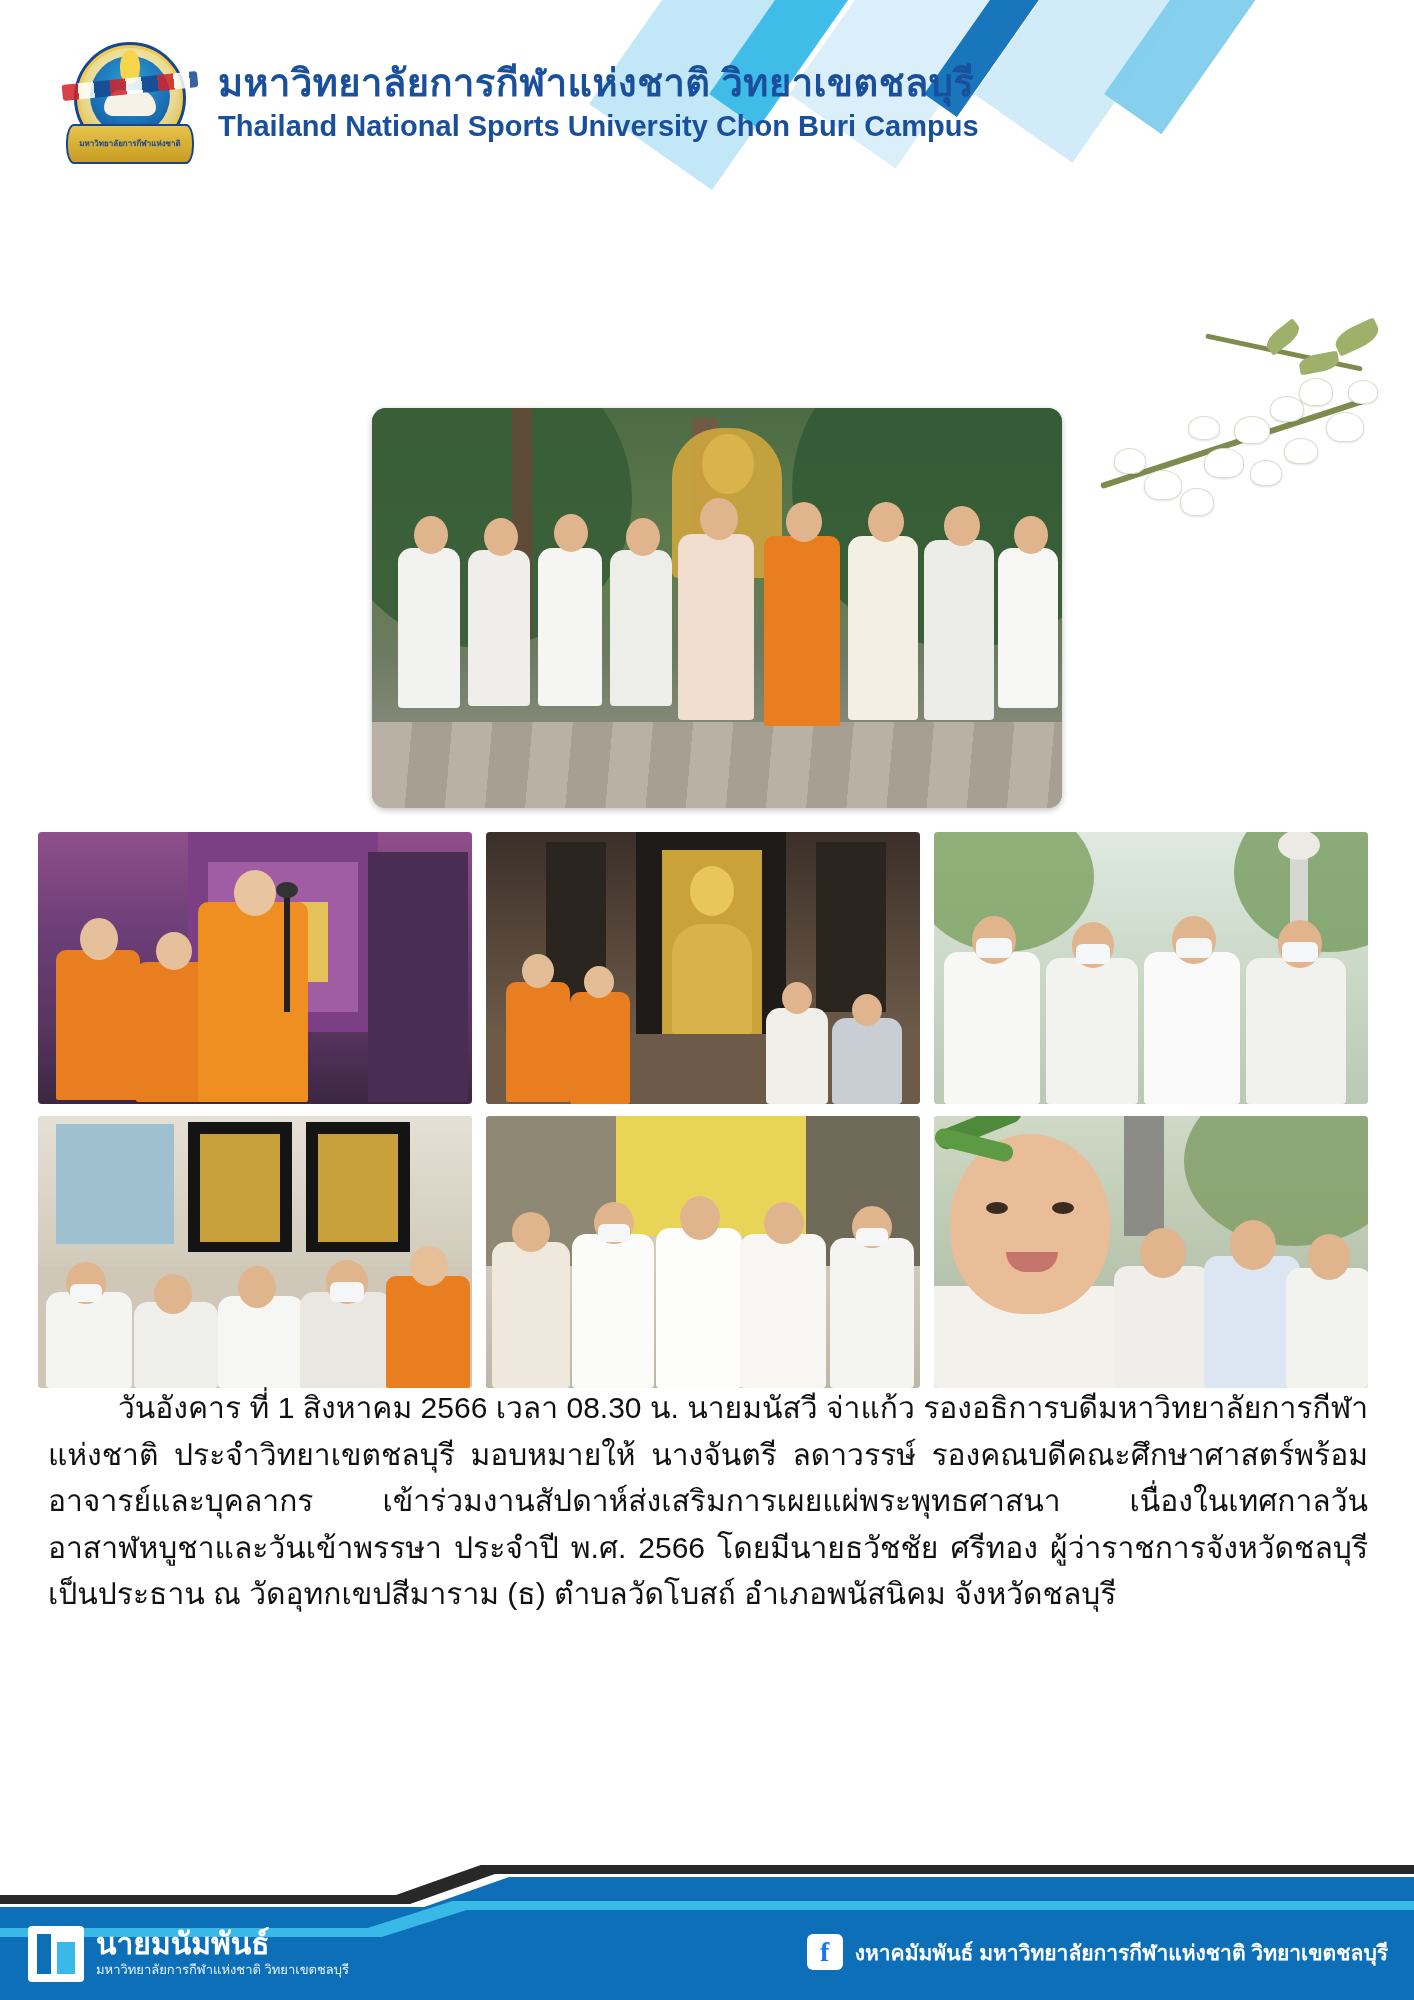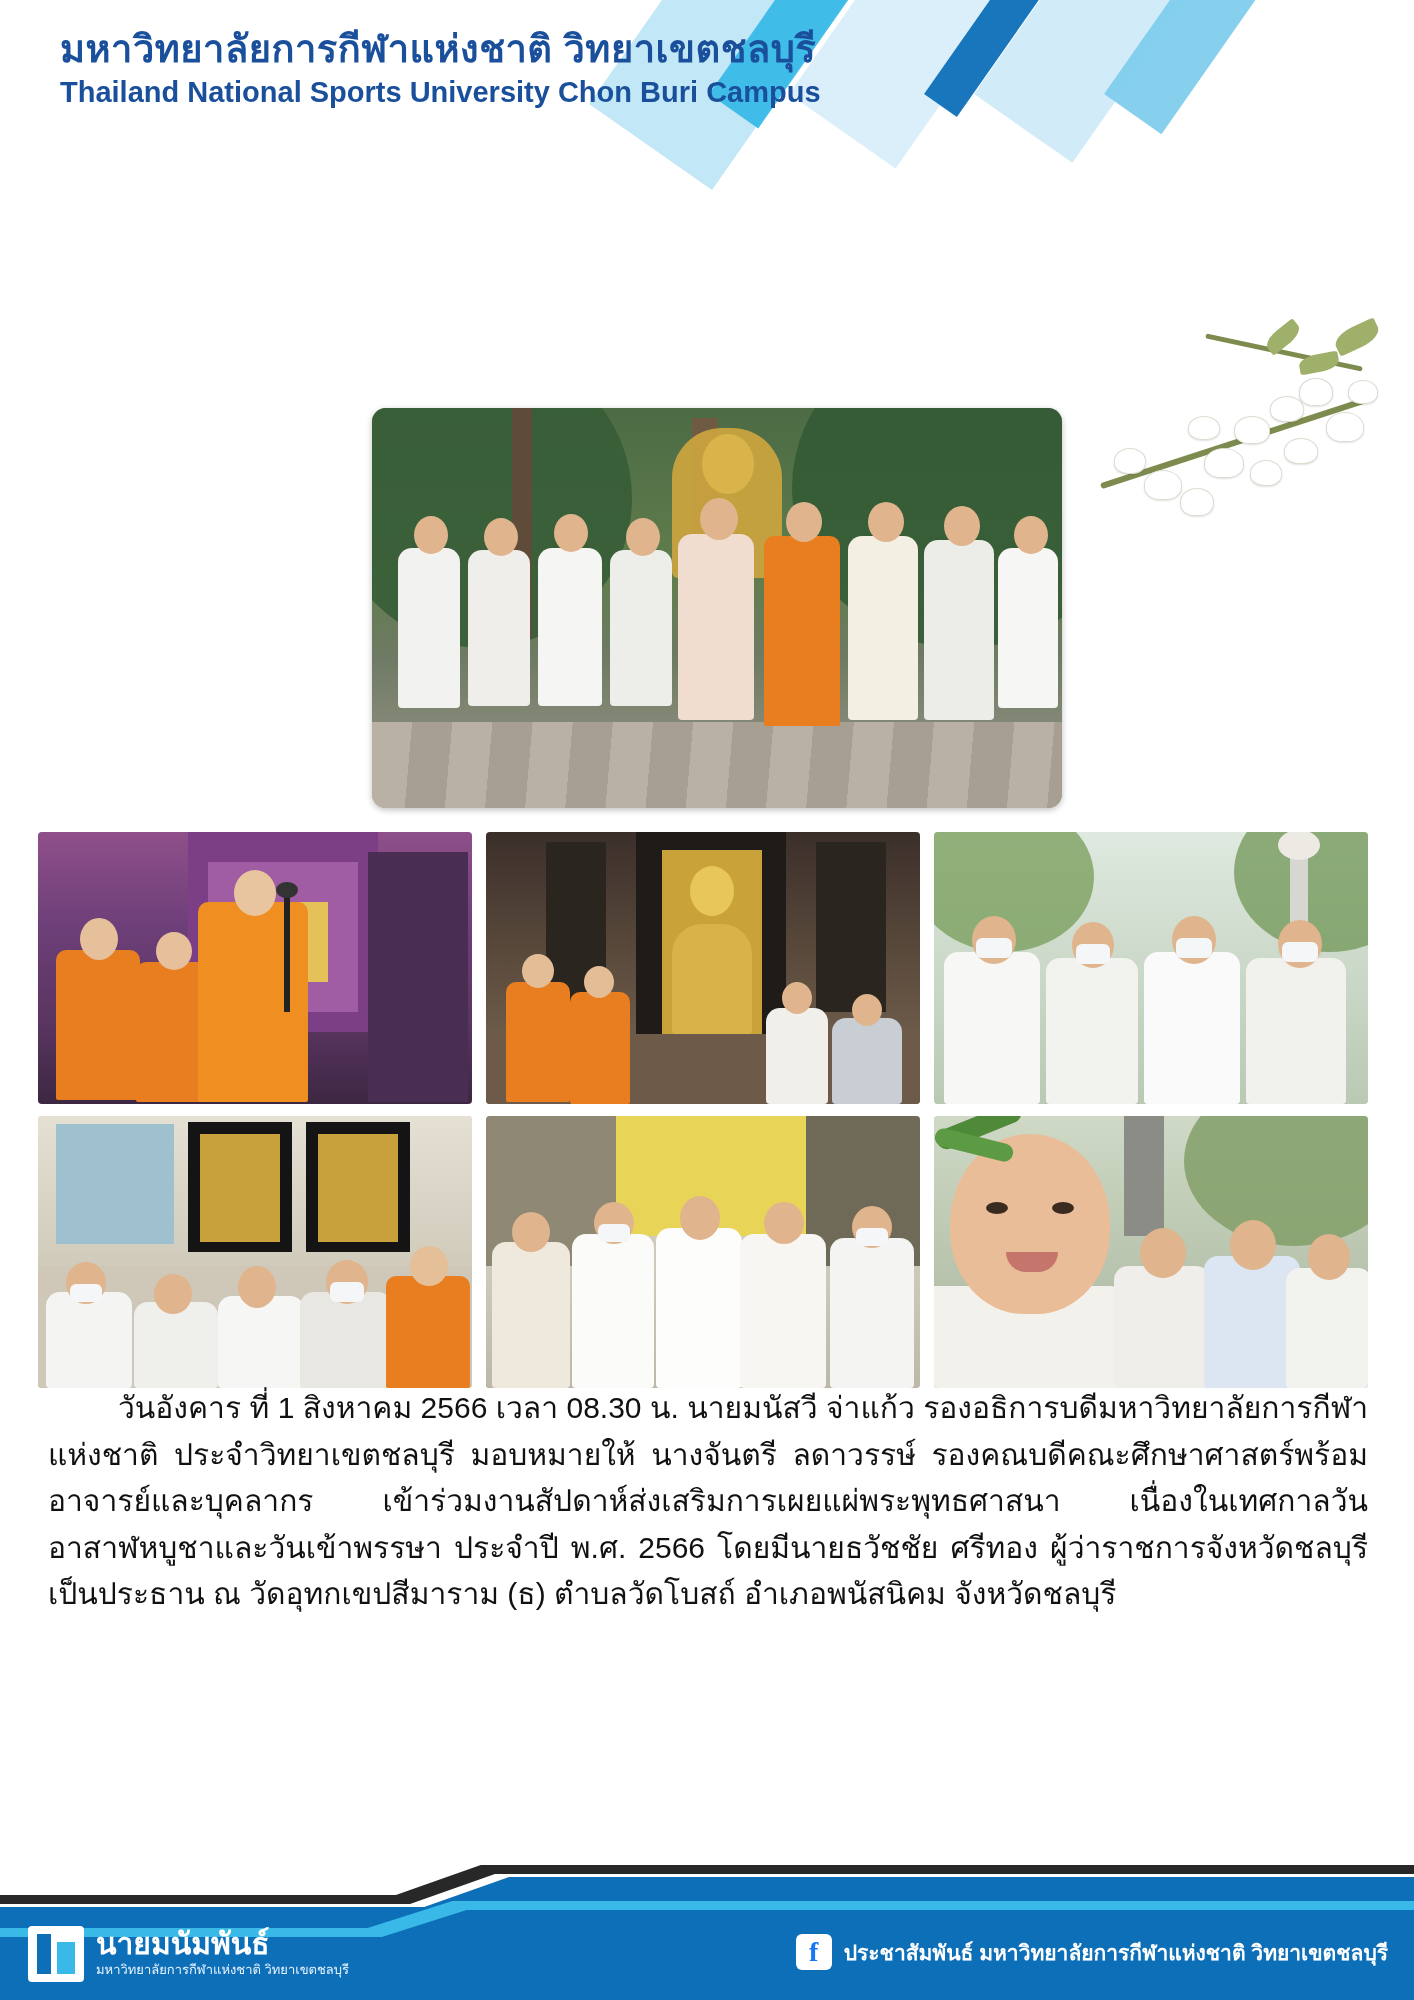--- a/index.html
+++ b/index.html
@@ -305,20 +305,30 @@
   <div class="top-deco">
     <div class="band" style="left:830px; top:-240px; background:#bfe6f7;"></div>
     <div class="band" style="left:950px; top:-250px; width:60px; background:#39b9e8;"></div>
     <div class="band" style="left:1030px; top:-250px; width:130px; background:#d8eefa;"></div>
     <div class="band" style="left:1165px; top:-250px; width:40px; background:#0d6fb8;"></div>
     <div class="band" style="left:1215px; top:-250px; width:120px; background:#cfeaf8;"></div>
     <div class="band" style="left:1345px; top:-250px; width:70px; background:#7fcdec;"></div>
   </div>
 
   <div class="header">
+    <div class="logo">
+      <div class="ring"></div>
+      <div class="inner"></div>
+      <div class="flame"></div>
+      <div class="eleph"></div>
+      <div class="stripes"></div>
+      <div class="ribbon">
+          <span>มหาวิทยาลัยการกีฬาแห่งชาติ</span>
+        </div>
+    </div>
     <div class="org-names">
       <div class="org-th">มหาวิทยาลัยการกีฬาแห่งชาติ วิทยาเขตชลบุรี</div>
       <div class="org-en">Thailand National Sports University Chon Buri Campus</div>
     </div>
   </div>
 
 
   <div class="flowers">
     <div class="branch" style="left:10px; top:120px; width:280px; height:6px; transform:rotate(-18deg);"></div>
     <div class="branch" style="left:120px; top:30px; width:160px; height:5px; transform:rotate(12deg);"></div>
@@ -524,17 +534,17 @@
       <div class="pr-texts">
         <div class="pr-main">นายมนัมพันธ์</div>
         <div class="pr-sub">มหาวิทยาลัยการกีฬาแห่งชาติ วิทยาเขตชลบุรี</div>
       </div>
     </div>
 
     <div class="footer-right">
       <div class="fb-icon">
           <span>f</span>
         </div>
-      <div class="fb-text">ประชาสัมพันธ์ มหาวิทยาลัยการกีฬาแห่งชาติ วิทยาเขตชลบุรี</div>
+      <div class="fb-text">งหาคมัมพันธ์ มหาวิทยาลัยการกีฬาแห่งชาติ วิทยาเขตชลบุรี</div>
     </div>
   </div>
 
 </div>
 
 </body></html>

